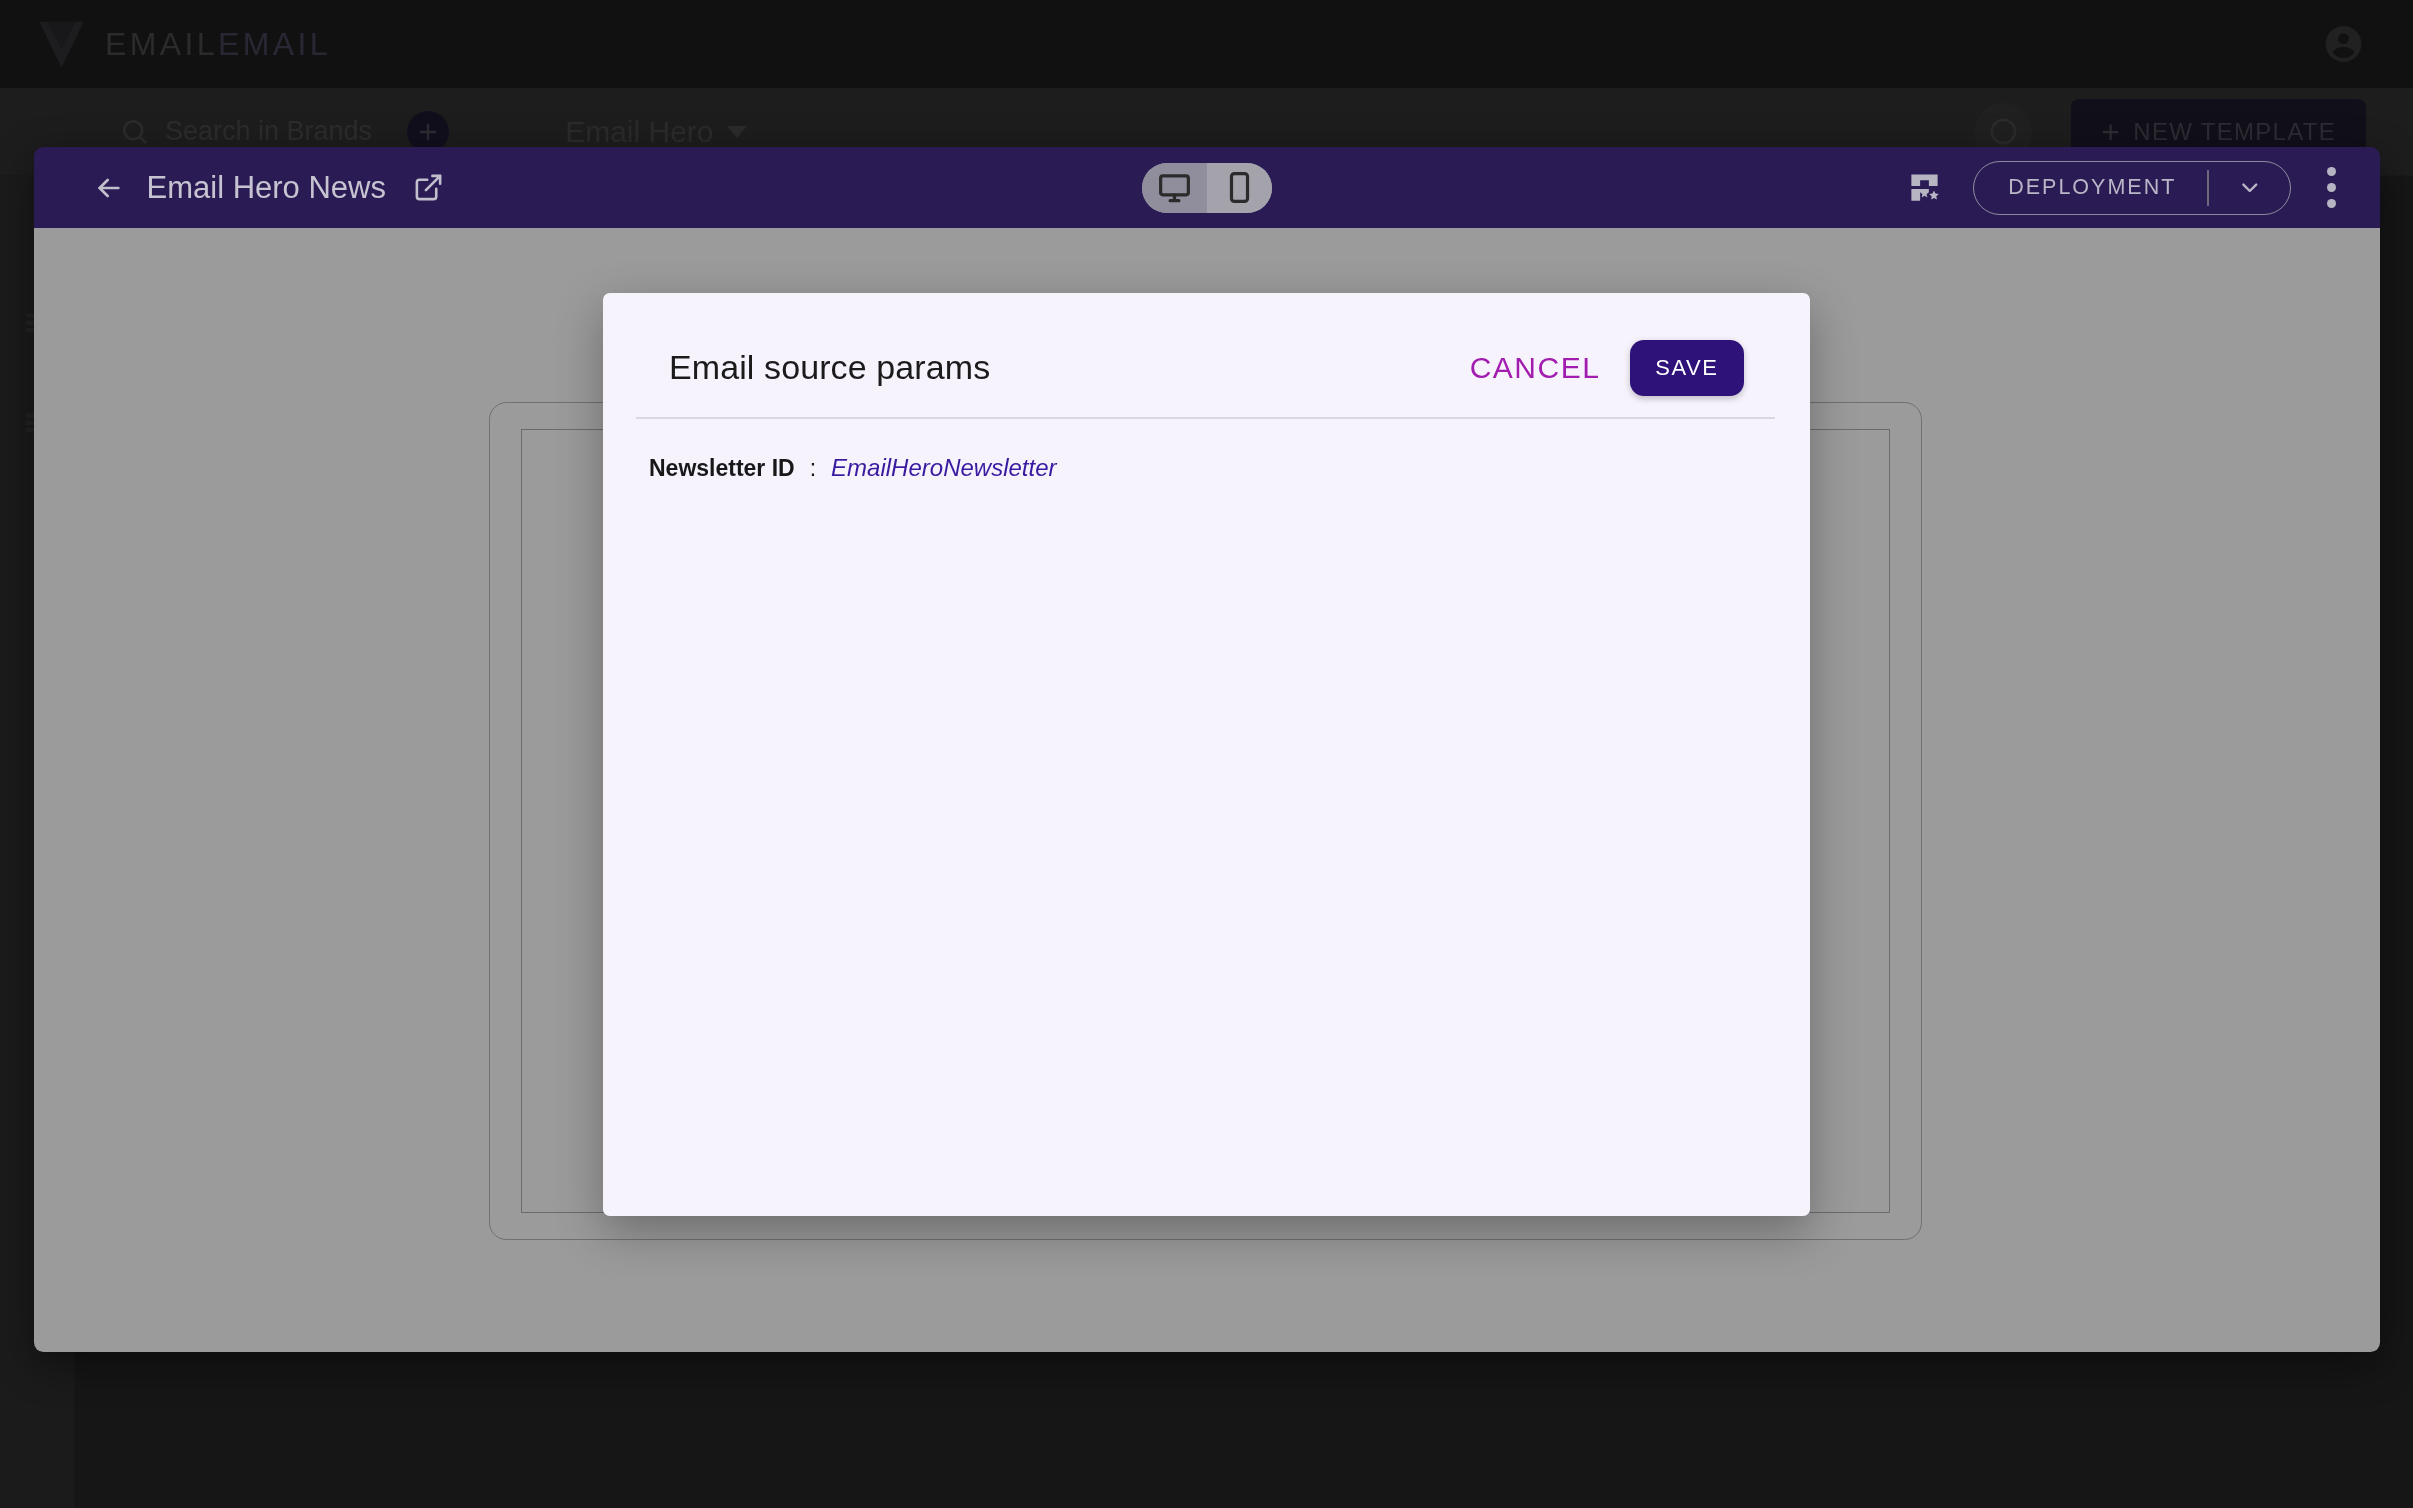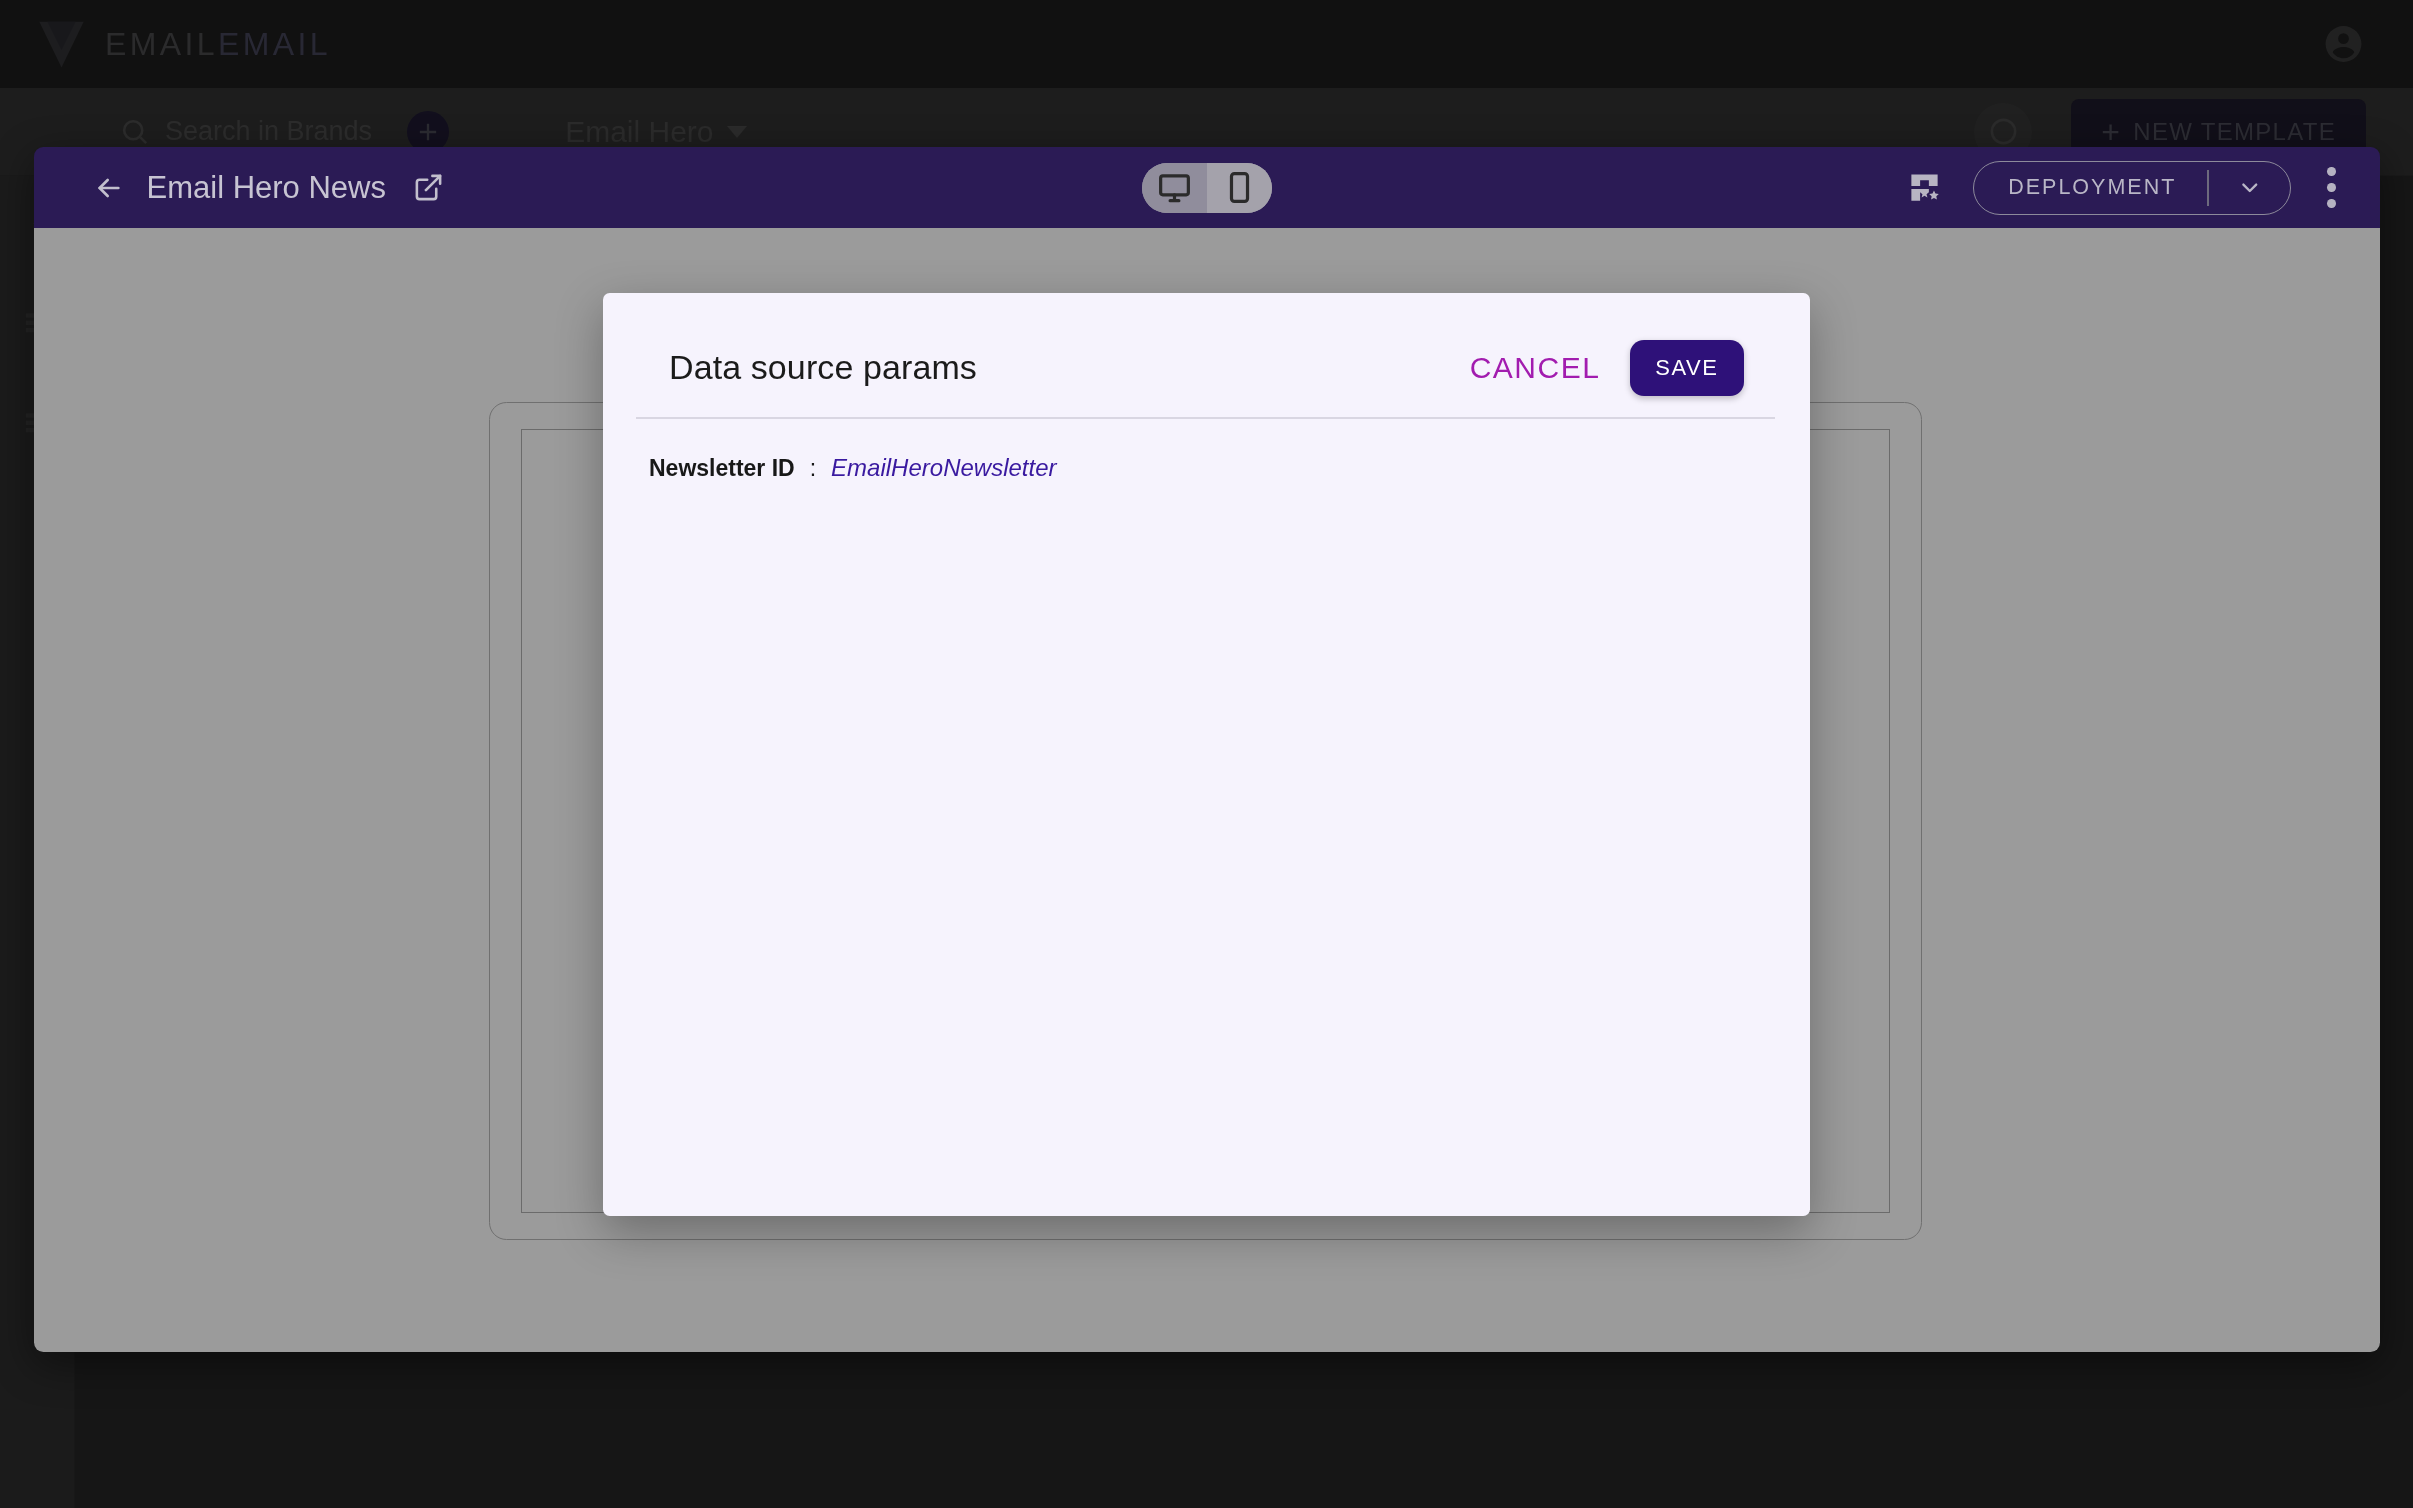--- a/index.html
+++ b/index.html
@@ -447,21 +447,21 @@
     <div class="canvas-outer">
       <div class="canvas-inner"></div>
     </div>
   </div>
 
   <div class="modal-scrim"></div>
 </div>
 
 <div class="modal">
   <div class="modal-header">
-    <h2 class="modal-title">Data source params</h2>
+    <h2 class="modal-title">Email source params</h2>
     <div class="modal-actions">
       <button class="btn-cancel">CANCEL</button>
       <button class="btn-save">SAVE</button>
     </div>
   </div>
 
   <div class="modal-divider"></div>
 
   <div class="modal-body">
     <div class="param-row">

